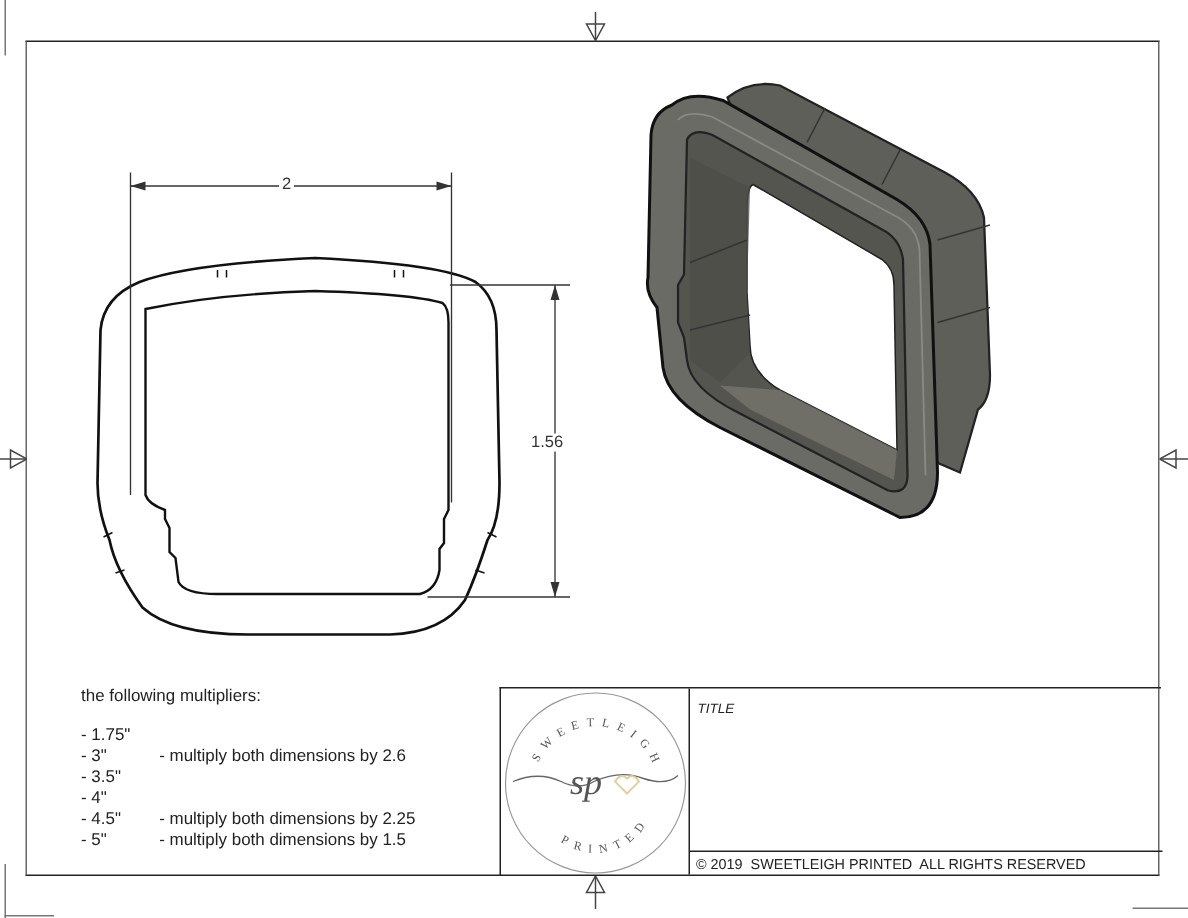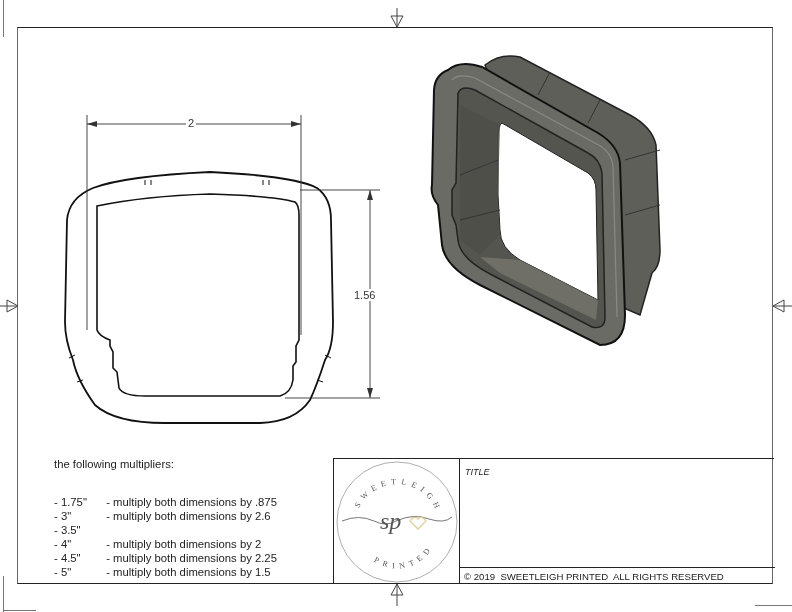--- a/index.html
+++ b/index.html
@@ -4,21 +4,21 @@
 <style>
   html, body { margin: 0; padding: 0; background: #ffffff; }
   body { width: 792px; height: 612px; position: relative; overflow: hidden;
          font-family: "Liberation Sans", sans-serif; color: #111; }
   .abs { position: absolute; }
   .frame { left: 17px; top: 27px; width: 756px; height: 557px;
            border-top: 1.5px solid #222; border-left: 1.5px solid #666;
            border-right: 1.5px solid #666; border-bottom: 1.5px solid #222; box-sizing: border-box; }
   .edge { background: #777; }
   .notes { left: 54px; top: 457px; font-size: 11.3px; line-height: 14px; color: #222; }
-  .notes .intro { margin-bottom: 24px; }
+  .notes .intro { margin-bottom: 12px; }
   .notes .row { display: flex; white-space: pre; }
   .notes .size { width: 49px; }
   .tblock { left: 333px; top: 458px; width: 441px; height: 126px;
             border-top: 1.5px solid #222; border-left: 1.5px solid #222; box-sizing: border-box; }
   .logo-cell { left: 0; top: 0; width: 126px; height: 124px; border-right: 1.5px solid #222; box-sizing: border-box; }
   .title-label { left: 131px; top: 8px; font-size: 9px; color: #222; font-style: italic; }
   .title-value { left: 130px; top: 18px; font-size: 22px; color: #111; }
   .footer-line { left: 126px; top: 108px; width: 315px; border-top: 1.5px solid #222; }
   .copyright { left: 130px; top: 112px; font-size: 9.6px; color: #222; white-space: pre; }
   .dim-text { font-size: 11px; color: #333; background: #fff; padding: 0 2px; }
@@ -100,24 +100,24 @@
 
   <path d="M 40 60 L 80 80 L 78 150 L 80 190 L 60 210 L 40 195 Z" fill="#4e4e49" opacity="0.8"></path>
   <line x1="40" y1="130" x2="78" y2="115" stroke="#333" stroke-width="1"></line>
   <line x1="40" y1="175" x2="80" y2="165" stroke="#333" stroke-width="1"></line>
 
   <path d="M 32 35 Q 38 28 55 33 L 175 98 Q 192 106 193 122 L 197 272" fill="none" stroke="#8a8a84" stroke-width="1.2"></path>
 </svg>
 
 <div class="abs notes">
   <div class="intro">the following multipliers:</div>
-  <div class="row"><span class="size">- 1.75"</span><span> - multiply both dimensions by .875</span></div>
+  <div class="row"><span class="size">- 1.75"</span></div>
   <div class="row"><span class="size">- 3"</span><span> - multiply both dimensions by 2.6</span></div>
   <div class="row"><span class="size">- 3.5"</span></div>
-  <div class="row"><span class="size">- 4"</span><span> - multiply both dimensions by 2</span></div>
+  <div class="row"><span class="size">- 4"</span></div>
   <div class="row"><span class="size">- 4.5"</span><span> - multiply both dimensions by 2.25</span></div>
   <div class="row"><span class="size">- 5"</span><span> - multiply both dimensions by 1.5</span></div>
 </div>
 
 <div class="abs tblock">
   <div class="abs logo-cell">
     <svg width="124" height="124" viewBox="0 0 124 124" style="position:absolute;left:0;top:0">
       <circle cx="63" cy="63" r="60" fill="none" stroke="#999" stroke-width="0.8"></circle>
       <path id="arcTop" d="M 22 58 A 42 42 0 0 1 104 58" fill="none"></path>
       <path id="arcBot" d="M 30 92 A 40 40 0 0 0 96 92" fill="none"></path>

